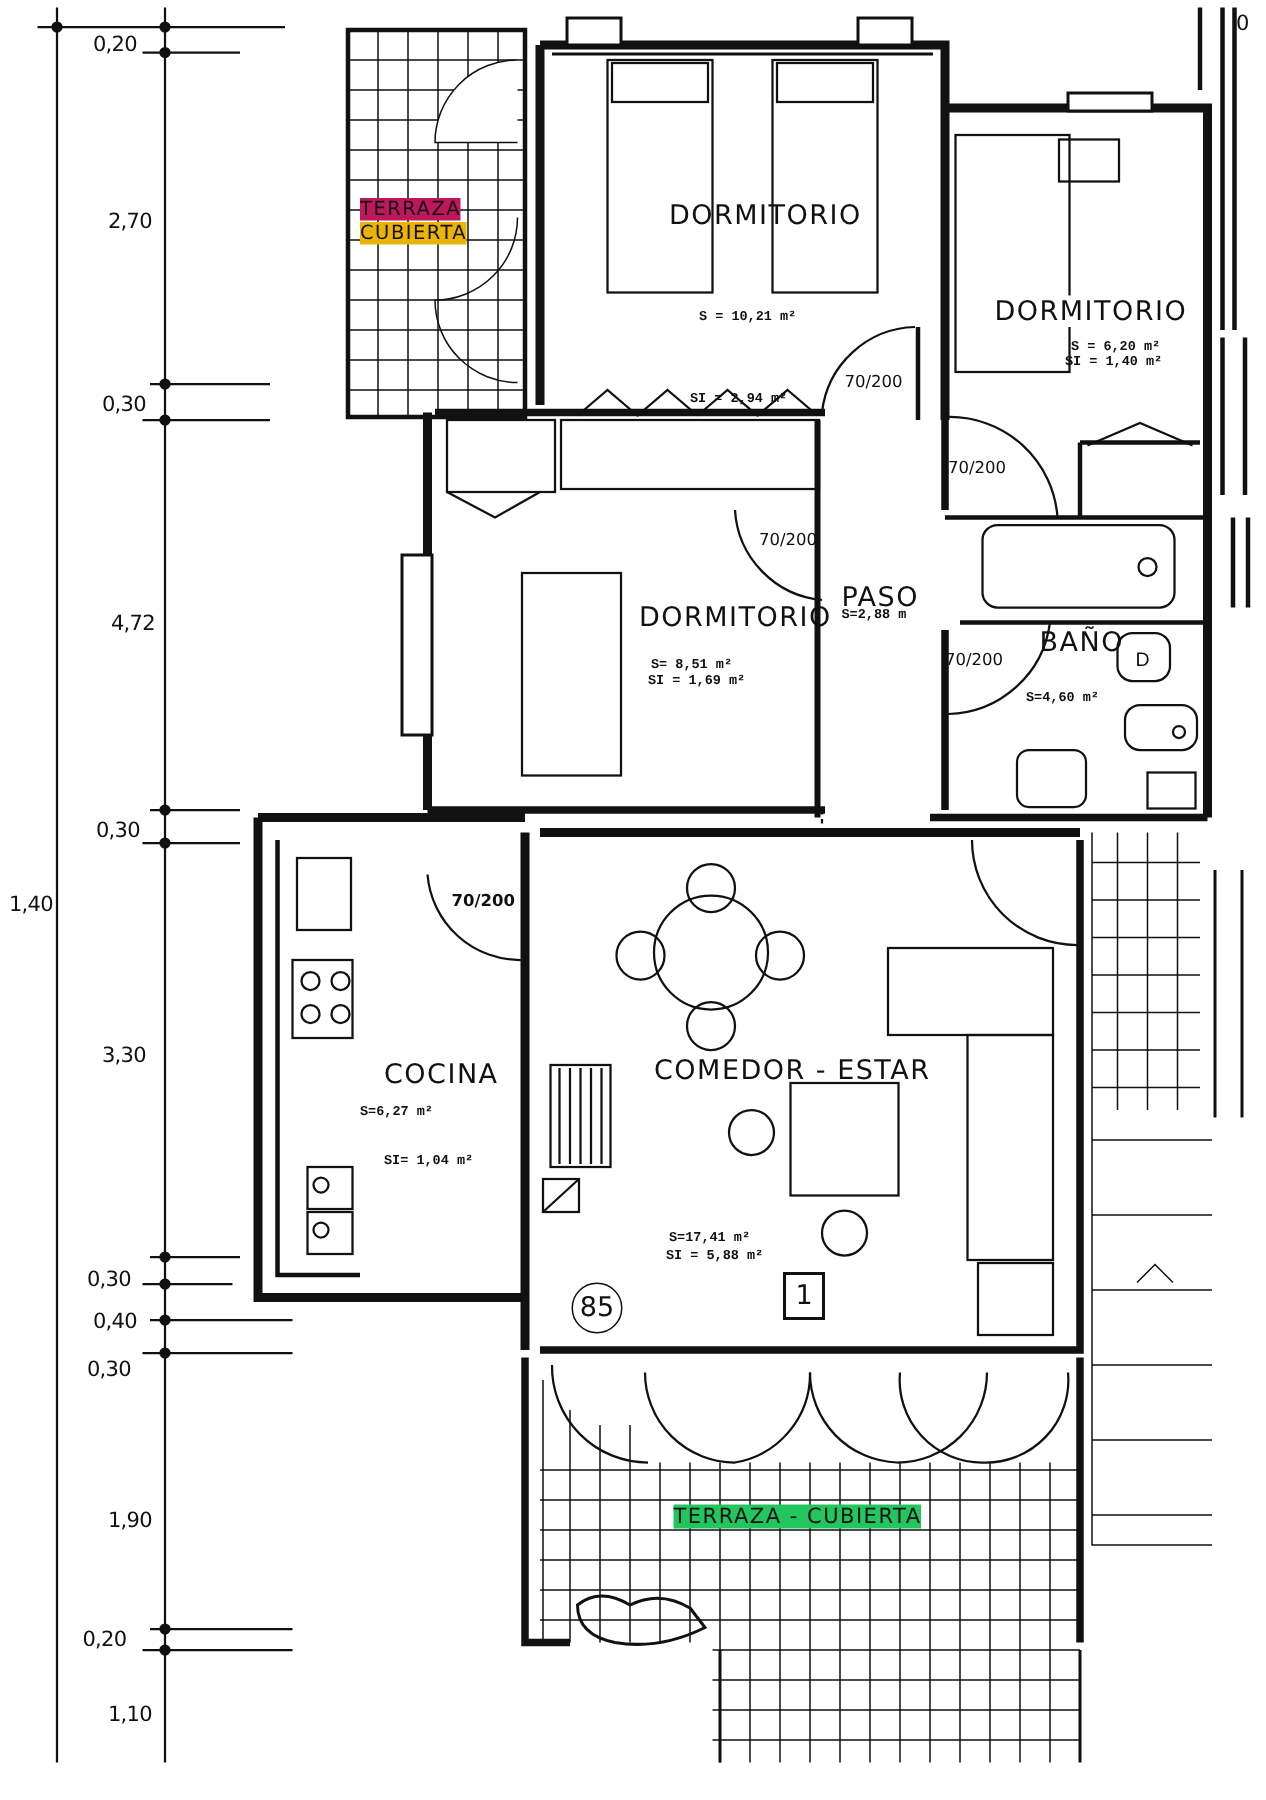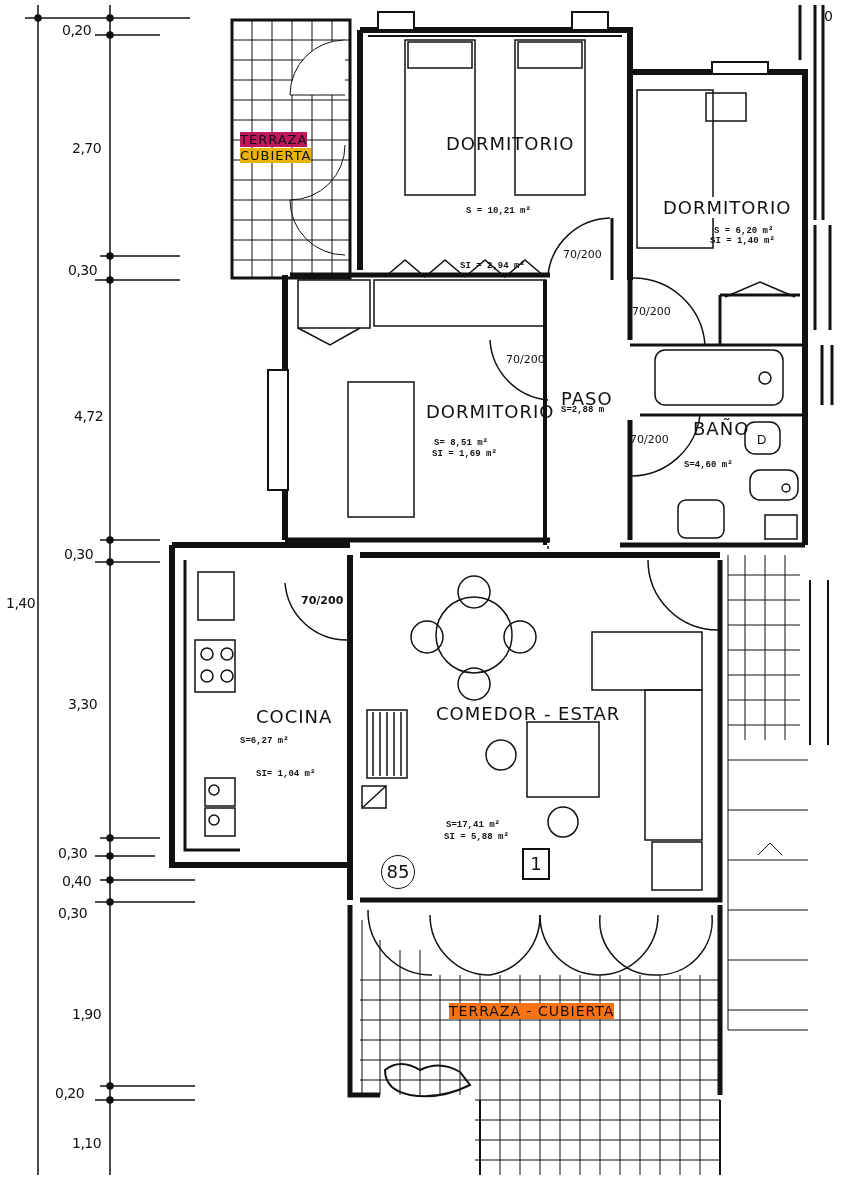--- a/index.html
+++ b/index.html
@@ -207,21 +207,21 @@
 <div class="lbl area" style="left:684px;top:460px;">S=4,60 m²</div>
 
 <div class="lbl room" style="left:256px;top:706px;">COCINA</div>
 <div class="lbl area" style="left:240px;top:736px;">S=6,27 m²</div>
 <div class="lbl area" style="left:256px;top:747px;margin-top:22px;">SI= 1,04 m²</div>
 
 <div class="lbl room" style="left:436px;top:703px;">COMEDOR - ESTAR</div>
 <div class="lbl area" style="left:446px;top:820px;">S=17,41 m²</div>
 <div class="lbl area" style="left:444px;top:832px;">SI = 5,88 m²</div>
 
-<div class="lbl room" style="left:449px;top:1003px;font-size:14px;background:#f97316;">TERRAZA - CUBIERTA</div>
+<div class="lbl room" style="left:449px;top:1003px;font-size:14px;background:#22c55e;">TERRAZA - CUBIERTA</div>
 
 <div class="lbl door" style="left:563px;top:248px;">70/200</div>
 <div class="lbl door" style="left:632px;top:305px;">70/200</div>
 <div class="lbl door" style="left:506px;top:353px;">70/200</div>
 <div class="lbl door" style="left:630px;top:433px;">70/200</div>
 <div class="lbl door" style="left:301px;top:594px;font-weight:bold;">70/200</div>
 
 <div class="lbl num" style="left:381px;top:855px;width:32px;height:32px;border:1.5px solid #111;border-radius:50%;text-align:center;line-height:32px;">85</div>
 <div class="lbl num" style="left:522px;top:848px;width:24px;height:28px;border:2px solid #111;text-align:center;line-height:28px;">1</div>
 

